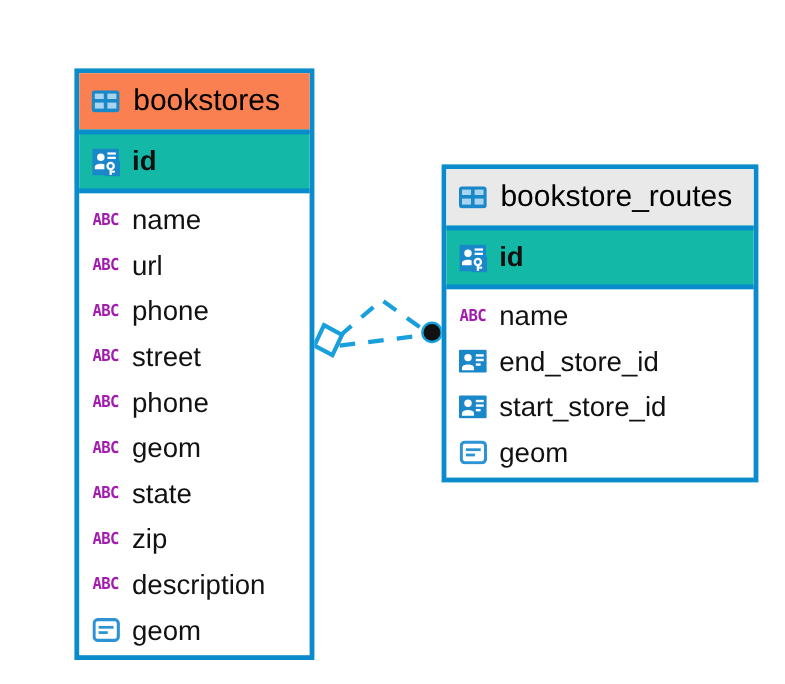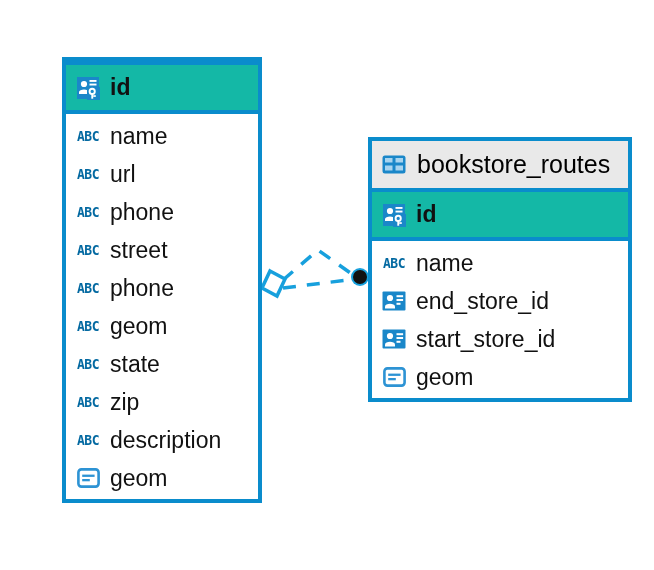--- a/index.html
+++ b/index.html
@@ -79,21 +79,21 @@
     align-items: center;
     justify-content: center;
   }
   .icon svg { display: block; }
 
   .abc-icon {
     font-family: "DejaVu Sans Mono", monospace;
     font-size: 13px;
     font-weight: bold;
     letter-spacing: -0.5px;
-    color: #0369a1;
+    color: #a21caf;
     line-height: 1;
     transform: scaleY(1.05);
   }
 
   
   .connector {
     position: absolute;
     left: 0;
     top: 0;
     width: 654px;
@@ -117,20 +117,32 @@
     </g>
 
     <g>
       <circle cx="360" cy="277" r="9" fill="#17a0dd"></circle>
       <circle cx="360" cy="277" r="7" fill="#111111"></circle>
     </g>
   </svg>
 
   <div class="entity" style="left:62px; top:57px; width:200px;">
 
+    <div class="entity-header orange">
+      <span class="icon">
+        <svg width="24" height="19" viewBox="0 0 24 19" xmlns="http://www.w3.org/2000/svg">
+          <rect x="0.5" y="0.5" width="23" height="18" rx="2.5" fill="#1a87c9"></rect>
+          <rect x="3" y="3" width="7.5" height="4.5" fill="#a8d4ef"></rect>
+          <rect x="13.5" y="3" width="7.5" height="4.5" fill="#a8d4ef"></rect>
+          <rect x="3" y="10.5" width="7.5" height="5" fill="#a8d4ef"></rect>
+          <rect x="13.5" y="10.5" width="7.5" height="5" fill="#a8d4ef"></rect>
+        </svg>
+      </span>
+      <span>bookstores</span>
+    </div>
 
     <div class="pk-section">
       <div class="field-row pk">
         <span class="icon">
           <svg width="24" height="24" viewBox="0 0 24 24" xmlns="http://www.w3.org/2000/svg">
             <path d="M1 1 H23 V13 H13 V23 H1 Z" fill="#1a87c9"></path>
             <circle cx="8" cy="8" r="3.1" fill="#ffffff"></circle>
             <path d="M3 16 C3 12.6 13 12.6 13 16 L13 18 L3 18 Z" fill="#ffffff"></path>
             <rect x="13.5" y="4" width="7" height="1.9" fill="#ffffff"></rect>
             <rect x="13.5" y="7.6" width="7" height="1.9" fill="#ffffff"></rect>

